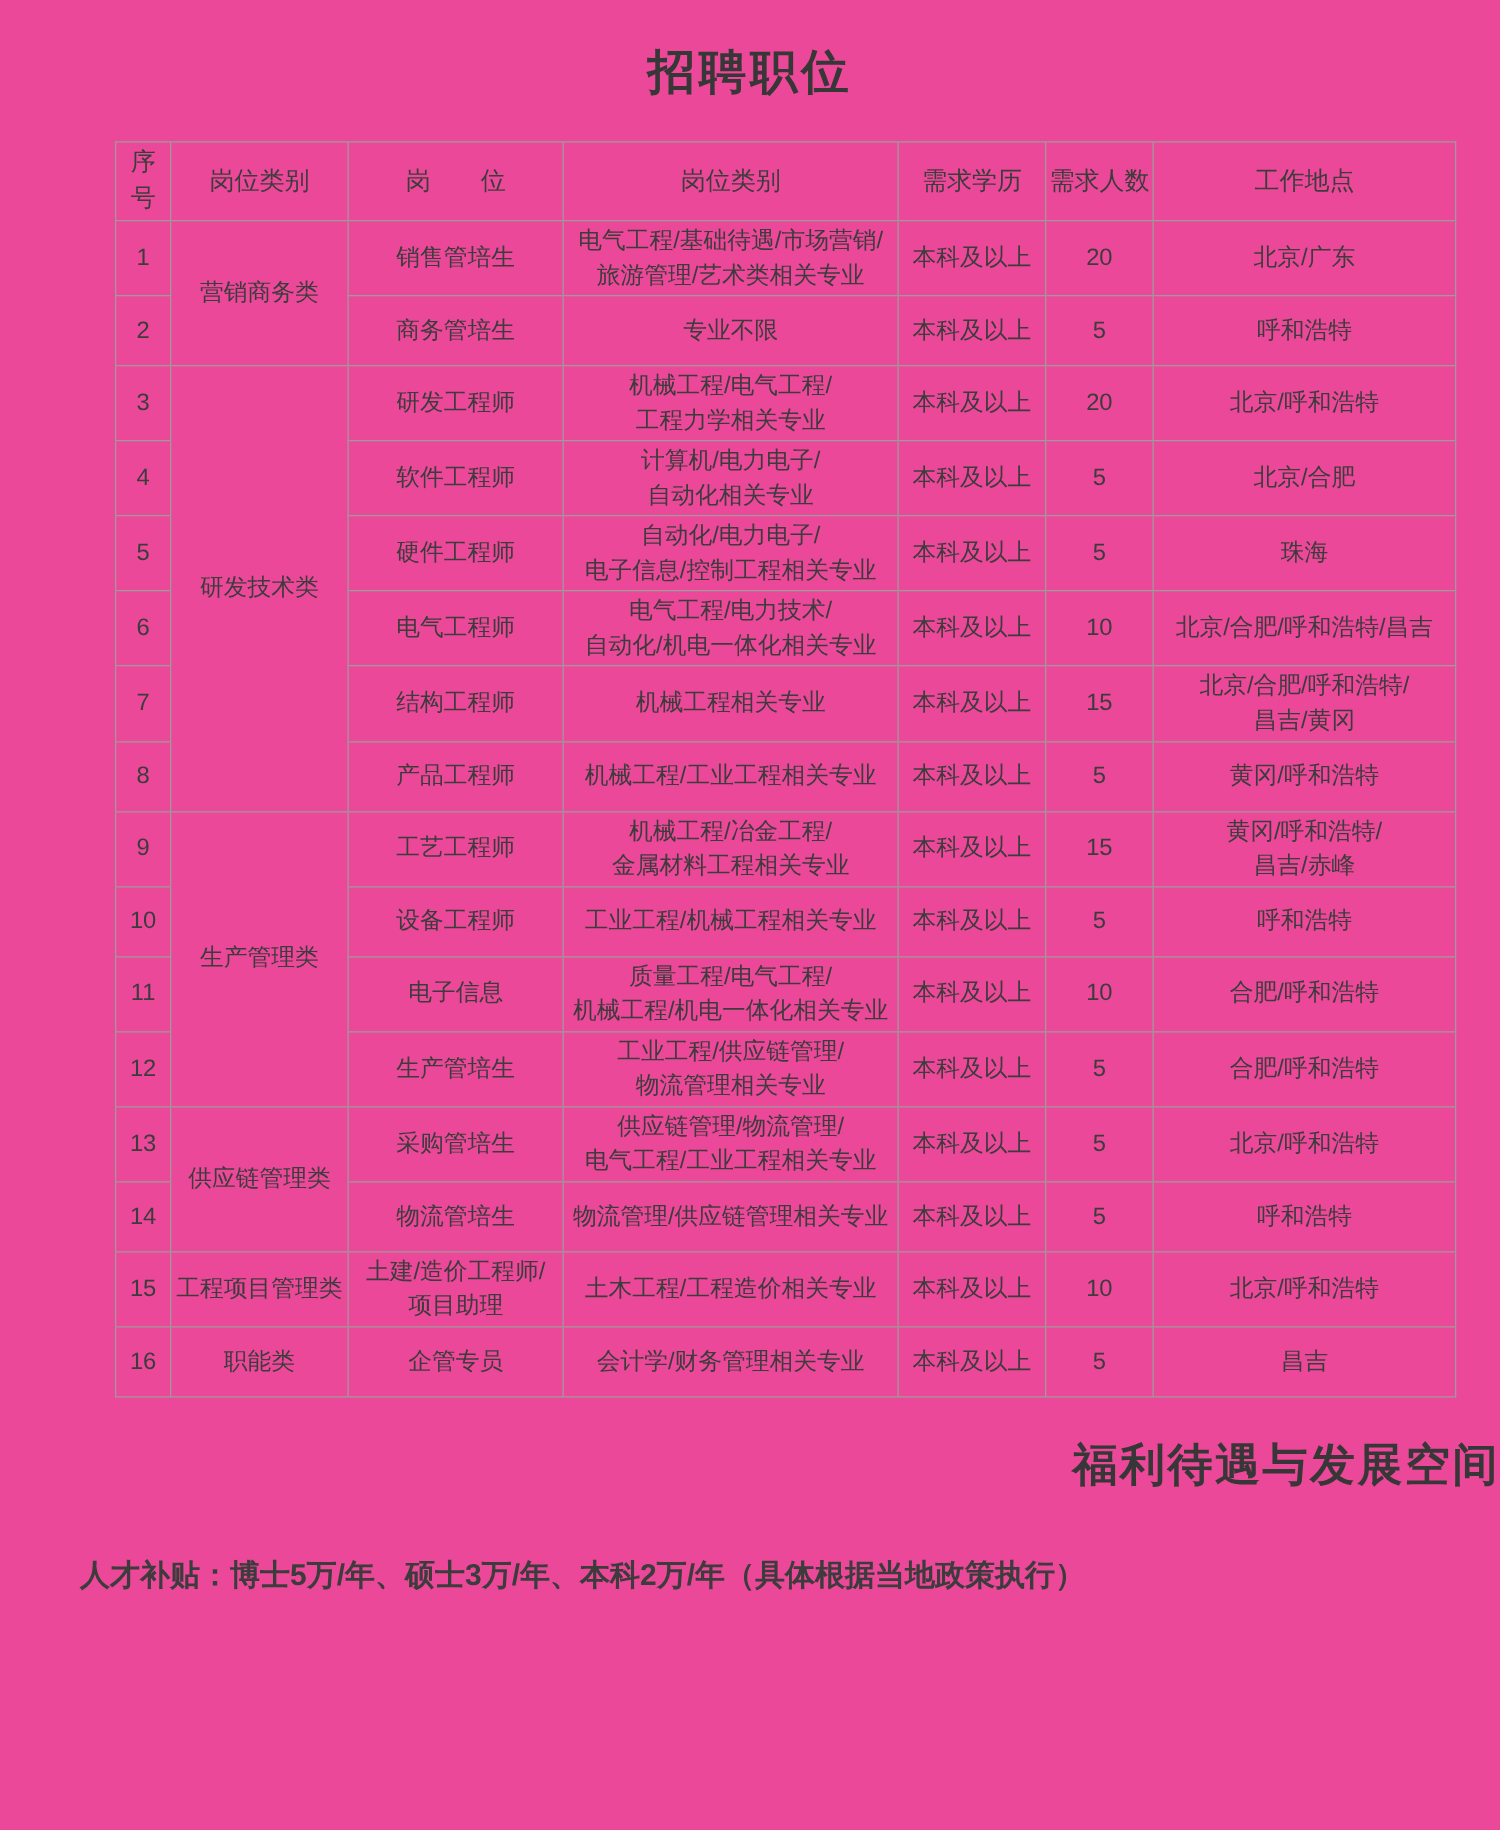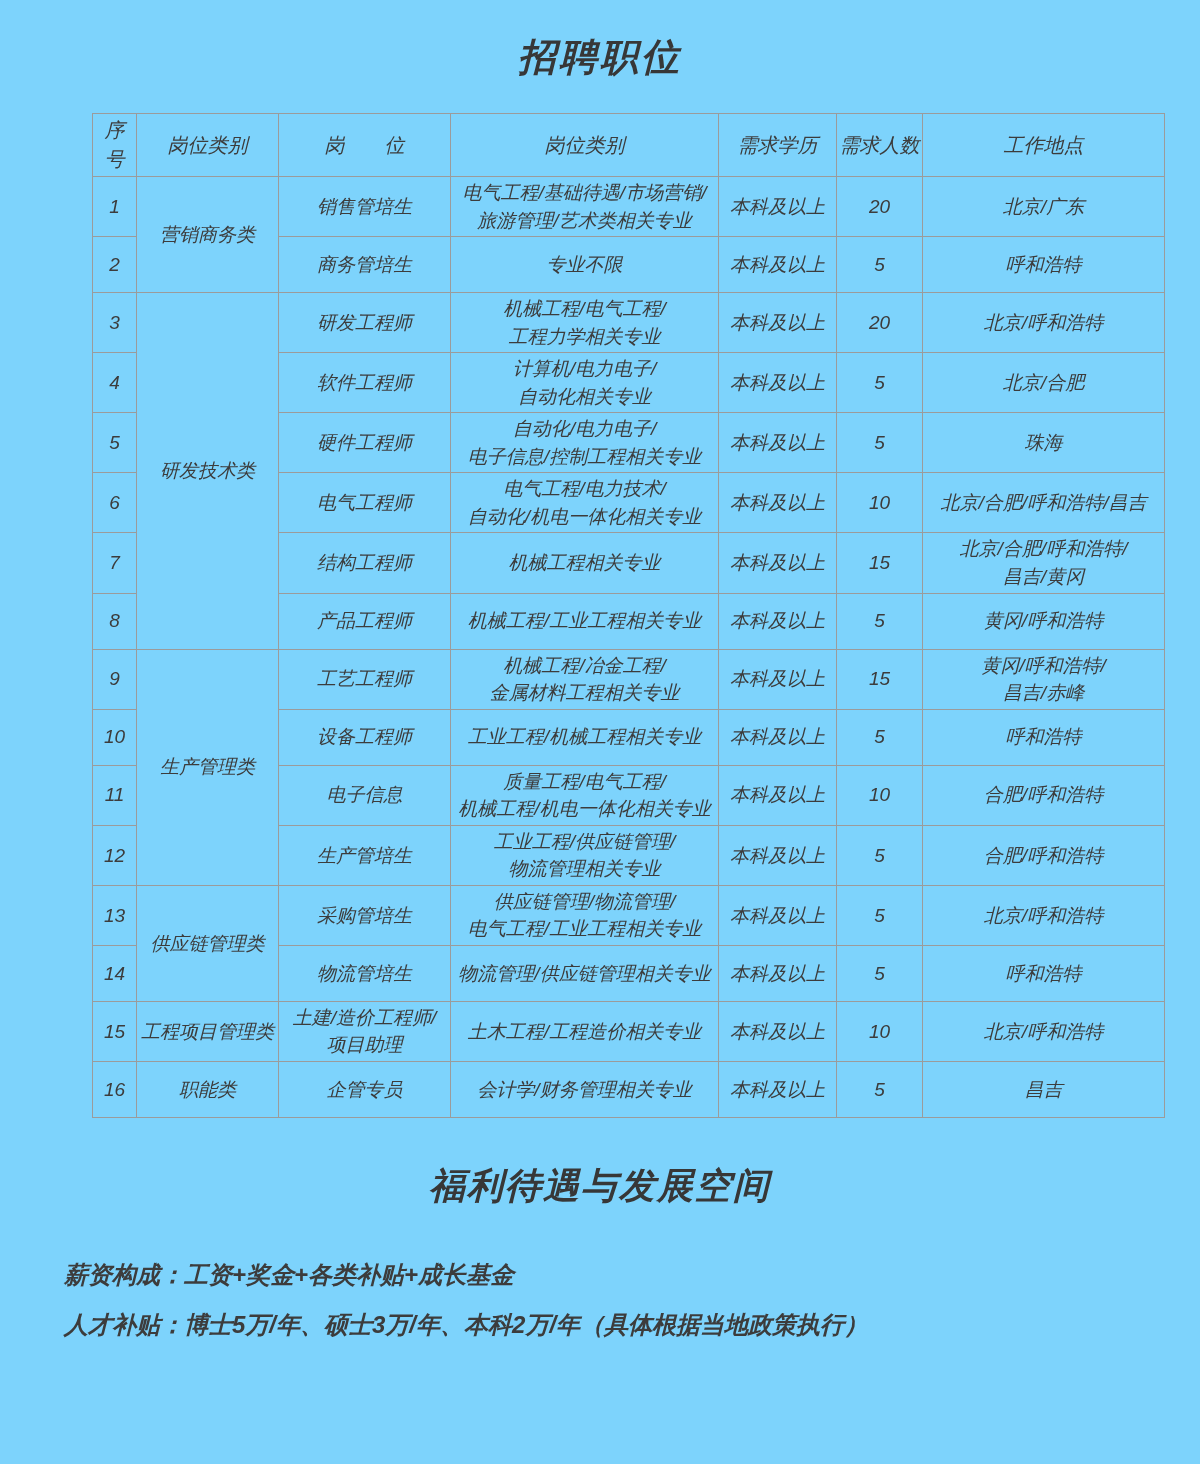--- a/index.html
+++ b/index.html
@@ -6,22 +6,21 @@
   html, body {
     width: 1200px;
     background: #fcfcfc;
     font-family: "Liberation Sans", "DejaVu Sans", sans-serif;
     color: #3c3c3c;
   }
   .page {
     width: 1200px;
     height: 1464px;
     overflow: hidden;
-    background: #7dd3fc;
-    font-style: italic;
+    background: #ec4899;
   }
   .main-title {
     text-align: center;
     font-size: 38px;
     font-weight: bold;
     color: #373737;
     letter-spacing: 3px;
     padding-top: 32px;
     margin-bottom: 30px;
   }
@@ -51,26 +50,26 @@
   table.positions td { height: 56px; }
   col.c-no    { width: 44px; }
   col.c-cat   { width: 142px; }
   col.c-pos   { width: 172px; }
   col.c-major { width: 268px; }
   col.c-edu   { width: 118px; }
   col.c-count { width: 86px; }
   col.c-loc   { width: 242px; }
 
   .benefits-title {
-    text-align: center;
+    text-align: right;
     font-size: 36px;
     font-weight: bold;
     color: #373737;
     letter-spacing: 2px;
-    margin-top: 44px;
+    margin-top: 30px;
     margin-bottom: 42px;
   }
   .benefits-heading {
     margin-left: 64px;
     font-size: 29px;
     font-weight: bold;
     color: #3c3c3c;
     margin-bottom: 24px;
   }
   .benefits-paragraph {
@@ -257,18 +256,17 @@
           <td>本科及以上</td>
           <td>5</td>
           <td>昌吉</td>
         </tr>
       </tbody>
   </table>
 
   <div class="benefits-title">福利待遇与发展空间</div>
 
 
-  <p class="benefits-paragraph"><span>薪资构成：</span><span>工资+奖金+各类补贴+成长基金</span></p>
 
 
   <p class="benefits-paragraph"><span>人才补贴：</span><span>博士5万/年、硕士3万/年、本科2万/年（具体根据当地政策执行）</span></p>
 
 </div>
 
 </body></html>

